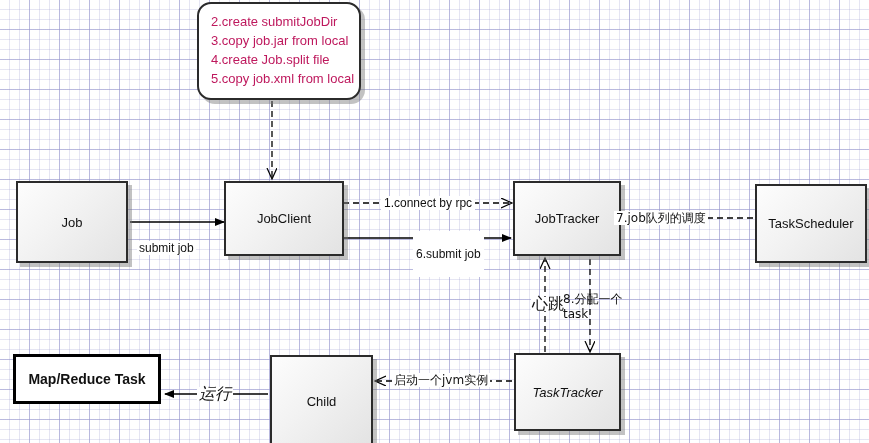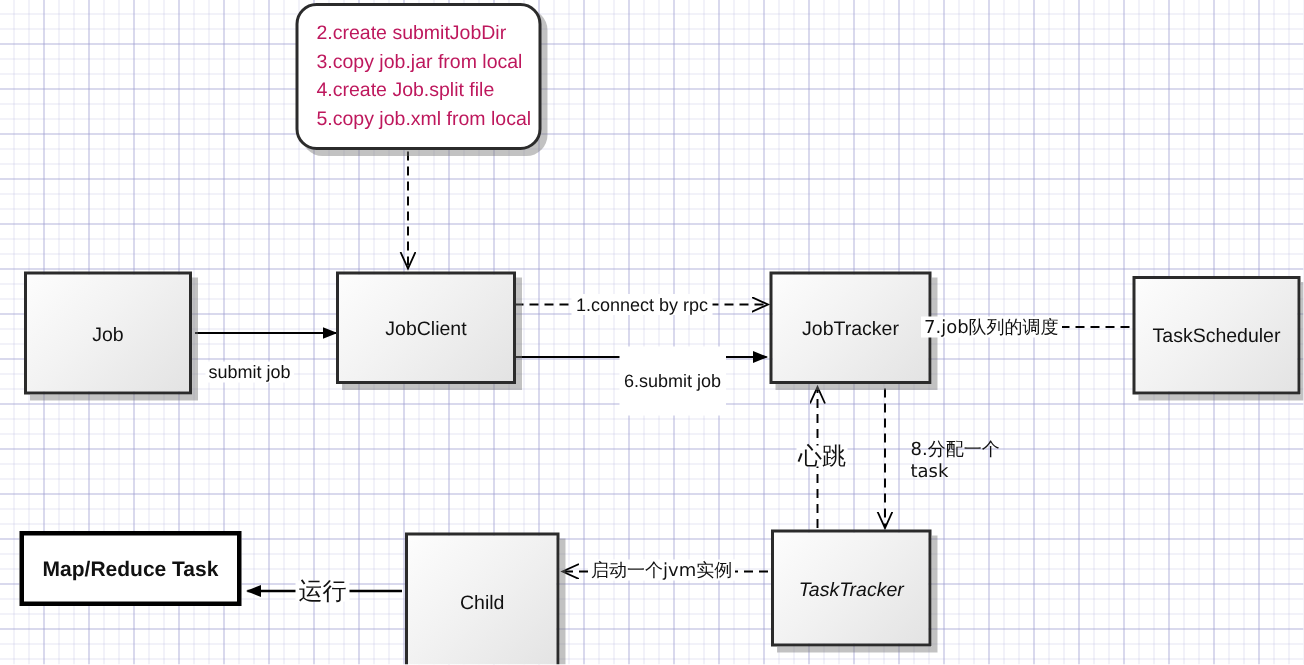--- a/index.html
+++ b/index.html
@@ -74,21 +74,20 @@
     font-size: 16px;
   }
   .edge-label.mixed {
     font-family: "DejaVu Sans", sans-serif;
     font-size: 12px;
   }
   .edge-label.two-line {
     line-height: 15px;
     white-space: normal;
     width: 62px;
-    margin-left: 44px;
   }
 </style>
 </head>
 <body>
 
 <div id="canvas">
 
   <svg id="svg-layer" viewBox="0 0 869 443">
     <defs>
       <marker id="arrow-solid" markerWidth="11" markerHeight="11" refX="9" refY="4" orient="auto" markerUnits="userSpaceOnUse">
@@ -178,15 +177,15 @@
   <div class="edge-label" style="left:381px; top:231px; background:#ffffff; padding:16px 3px;margin-left:32px;">6.submit job</div>
 
   <div class="edge-label mixed" style="left:614px; top:211px; background:#ffffff; padding:0 2px;">7.job队列的调度</div>
 
   <div class="edge-label cjk" style="left:531px; top:297px; background:#ffffff; padding:0 1px;">心跳</div>
 
   <div class="edge-label mixed two-line" style="left:563px; top:292px;">8.分配一个task</div>
 
   <div class="edge-label mixed" style="left:392px; top:373px; background:#ffffff; padding:0 2px;">启动一个jvm实例</div>
 
-  <div class="edge-label cjk" style="left:197px; top:387px; background:#ffffff; padding:0 2px;">运行</div>
+  <div class="edge-label cjk" style="left:197px; top:387px; background:#ffffff; padding:0 2px;font-style:italic;">运行</div>
 
 </div>
 
 </body></html>

